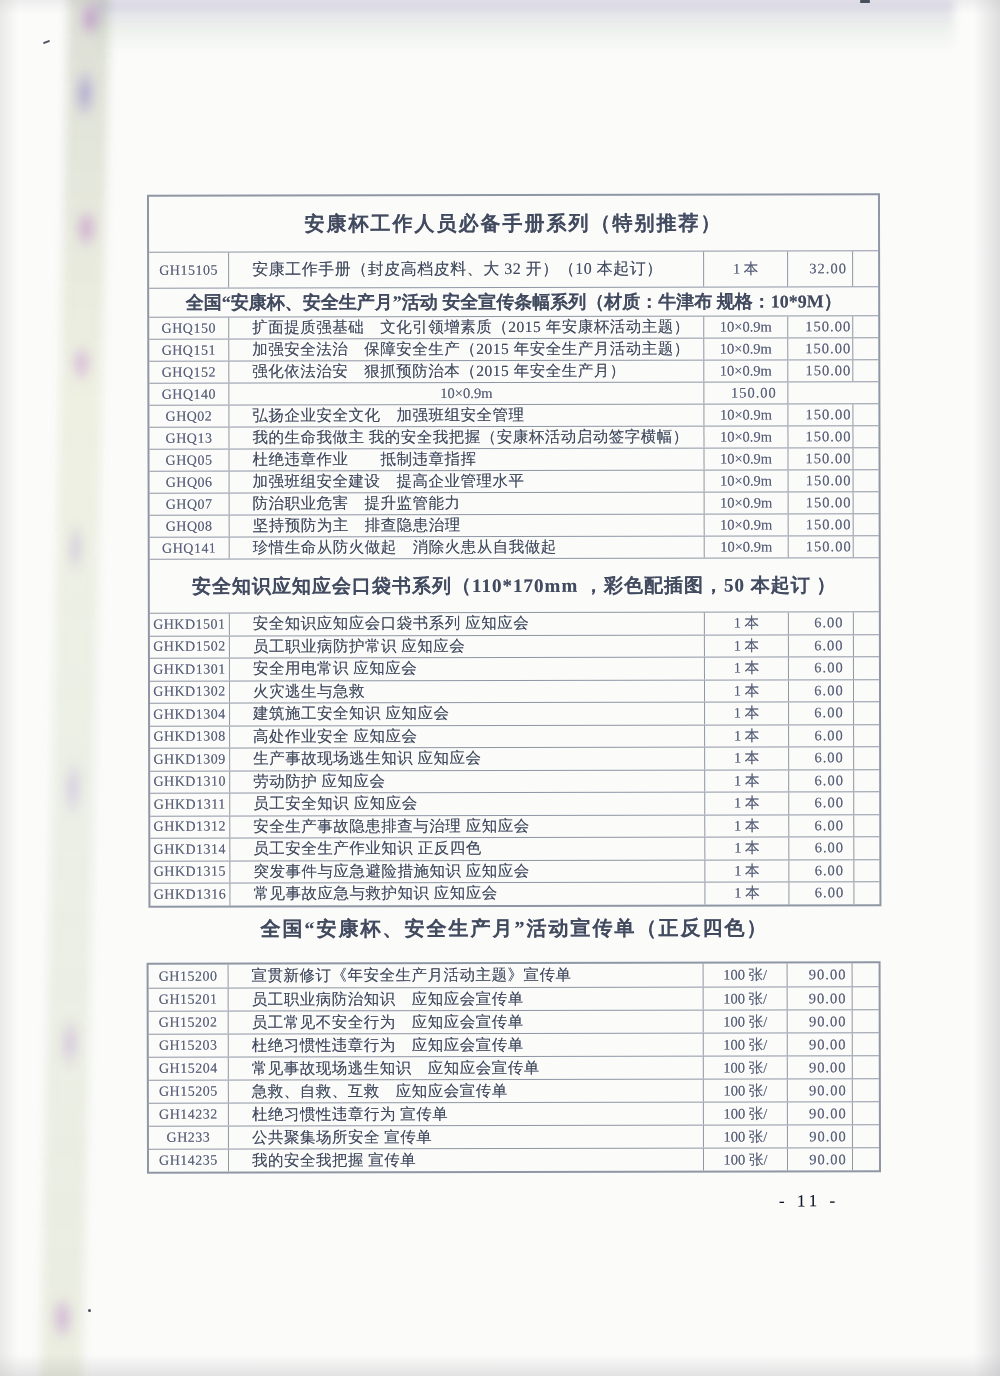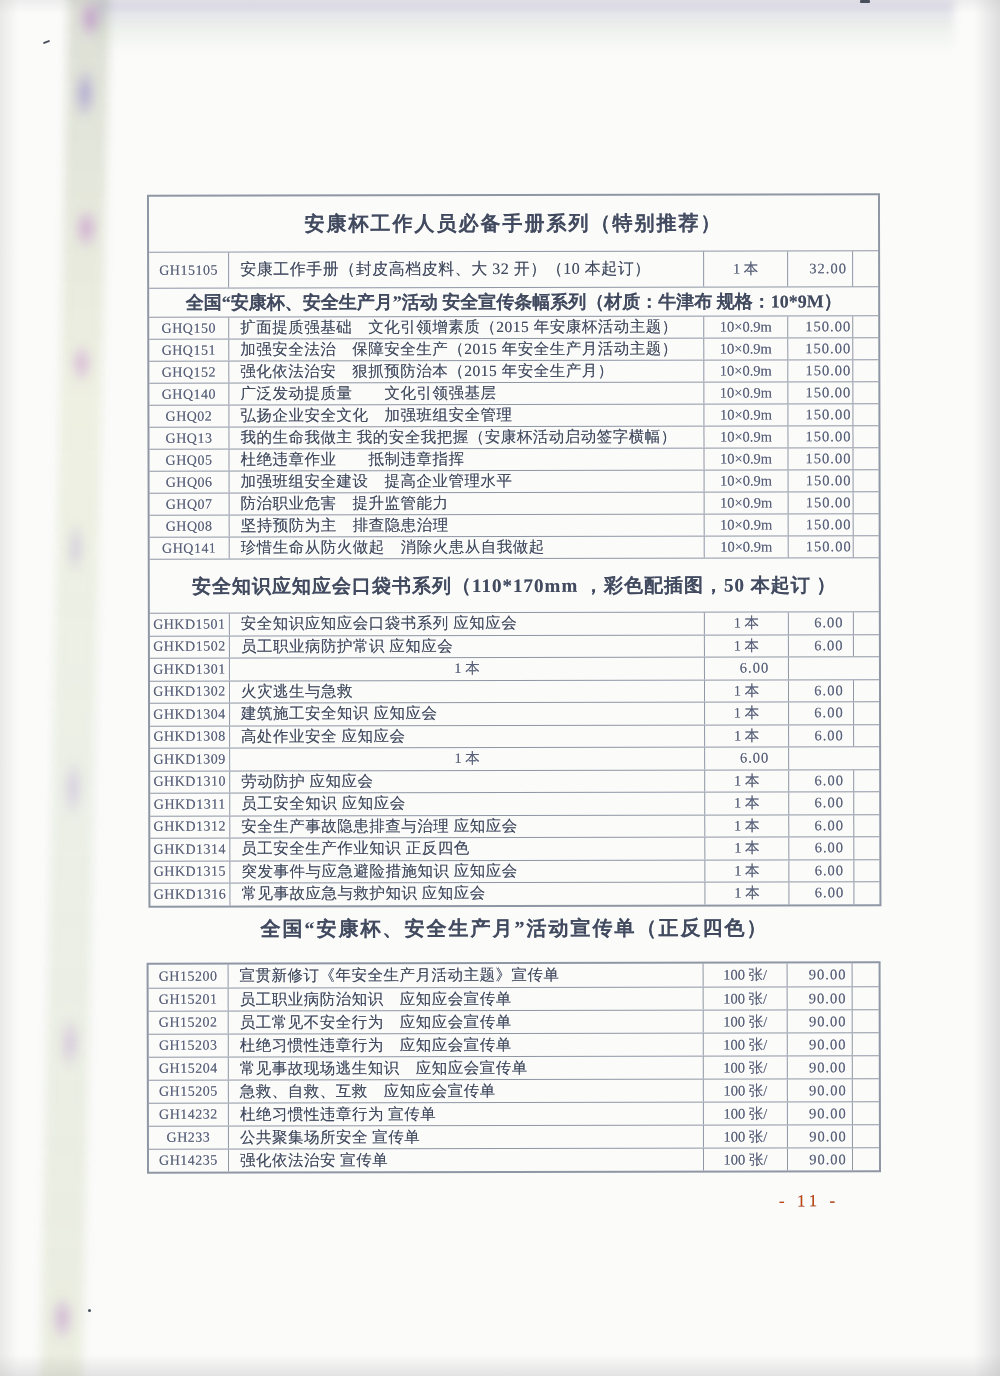--- a/index.html
+++ b/index.html
@@ -84,34 +84,34 @@
   .t2 .trow{height:23px;}
   .t2 .trow:first-child{border-top:none;}
   .c{
     border-right:1px solid var(--bc);
     display:flex;align-items:center;
     overflow:hidden;white-space:nowrap;
     color:var(--ink);
   }
   .c:last-child{border-right:none;}
   .c.code{justify-content:center;font-size:14px;letter-spacing:.5px;color:var(--ink-light);text-align:center;}
-  .c.desc{padding-left:11px;font-size:15.5px;letter-spacing:.5px;}
+  .c.desc{padding-left:23px;font-size:15.5px;letter-spacing:.5px;}
   .rows-handbook .c.desc{font-size:16px;}
   .c.unit{justify-content:center;font-size:14.5px;color:var(--ink-light);}
   .c.price{justify-content:center;font-size:14.5px;color:var(--ink-light);letter-spacing:1px;padding-left:16px;}
   .c.blank{background:transparent;}
 
   .floating-heading{
     position:absolute;left:148px;top:915px;width:732px;
     text-align:center;font-size:20px;font-weight:bold;letter-spacing:2px;
     text-shadow:0 0 .6px rgba(70,80,105,.55);
   }
   .page-number{
     position:absolute;left:778px;top:1192px;
-    font-size:17px;color:#c2410c;letter-spacing:4px;
+    font-size:17px;color:#0f172a;letter-spacing:4px;
     text-shadow:0 0 .5px rgba(90,95,105,.6);
   }
 </style>
 </head>
 <body>
 
 <div class="paper"></div>
 <div class="band-left"></div>
 <div class="haze-top"></div>
 <div class="speck s1"></div>
@@ -149,21 +149,20 @@
   </div>
         <div class="trow">
     <div class="c code">GHQ152</div>
     <div class="c desc">强化依法治安　狠抓预防治本（2015 年安全生产月）</div>
     <div class="c unit">10×0.9m</div>
     <div class="c price">150.00</div>
     <div class="c blank"></div>
   </div>
         <div class="trow">
     <div class="c code">GHQ140</div>
-    <div class="c desc">广泛发动提质量　　文化引领强基层</div>
     <div class="c unit">10×0.9m</div>
     <div class="c price">150.00</div>
     <div class="c blank"></div>
   </div>
         <div class="trow">
     <div class="c code">GHQ02</div>
     <div class="c desc">弘扬企业安全文化　加强班组安全管理</div>
     <div class="c unit">10×0.9m</div>
     <div class="c price">150.00</div>
     <div class="c blank"></div>
@@ -222,20 +221,21 @@
   </div>
         <div class="trow">
     <div class="c code">GHKD1502</div>
     <div class="c desc">员工职业病防护常识 应知应会</div>
     <div class="c unit">1 本</div>
     <div class="c price">6.00</div>
     <div class="c blank"></div>
   </div>
         <div class="trow">
     <div class="c code">GHKD1301</div>
+    <div class="c desc">安全用电常识 应知应会</div>
     <div class="c unit">1 本</div>
     <div class="c price">6.00</div>
     <div class="c blank"></div>
   </div>
         <div class="trow">
     <div class="c code">GHKD1302</div>
     <div class="c desc">火灾逃生与急救</div>
     <div class="c unit">1 本</div>
     <div class="c price">6.00</div>
     <div class="c blank"></div>
@@ -249,20 +249,21 @@
   </div>
         <div class="trow">
     <div class="c code">GHKD1308</div>
     <div class="c desc">高处作业安全 应知应会</div>
     <div class="c unit">1 本</div>
     <div class="c price">6.00</div>
     <div class="c blank"></div>
   </div>
         <div class="trow">
     <div class="c code">GHKD1309</div>
+    <div class="c desc">生产事故现场逃生知识 应知应会</div>
     <div class="c unit">1 本</div>
     <div class="c price">6.00</div>
     <div class="c blank"></div>
   </div>
         <div class="trow">
     <div class="c code">GHKD1310</div>
     <div class="c desc">劳动防护 应知应会</div>
     <div class="c unit">1 本</div>
     <div class="c price">6.00</div>
     <div class="c blank"></div>
@@ -359,21 +360,21 @@
   </div>
       <div class="trow">
     <div class="c code">GH233</div>
     <div class="c desc">公共聚集场所安全 宣传单</div>
     <div class="c unit">100 张/</div>
     <div class="c price">90.00</div>
     <div class="c blank"></div>
   </div>
       <div class="trow">
     <div class="c code">GH14235</div>
-    <div class="c desc">强化依法治安 宣传单</div>
+    <div class="c desc">我的安全我把握 宣传单</div>
     <div class="c unit">100 张/</div>
     <div class="c price">90.00</div>
     <div class="c blank"></div>
   </div>
     </div>
 
   <div class="page-number">- 11 -</div>
 
 </div>
 

